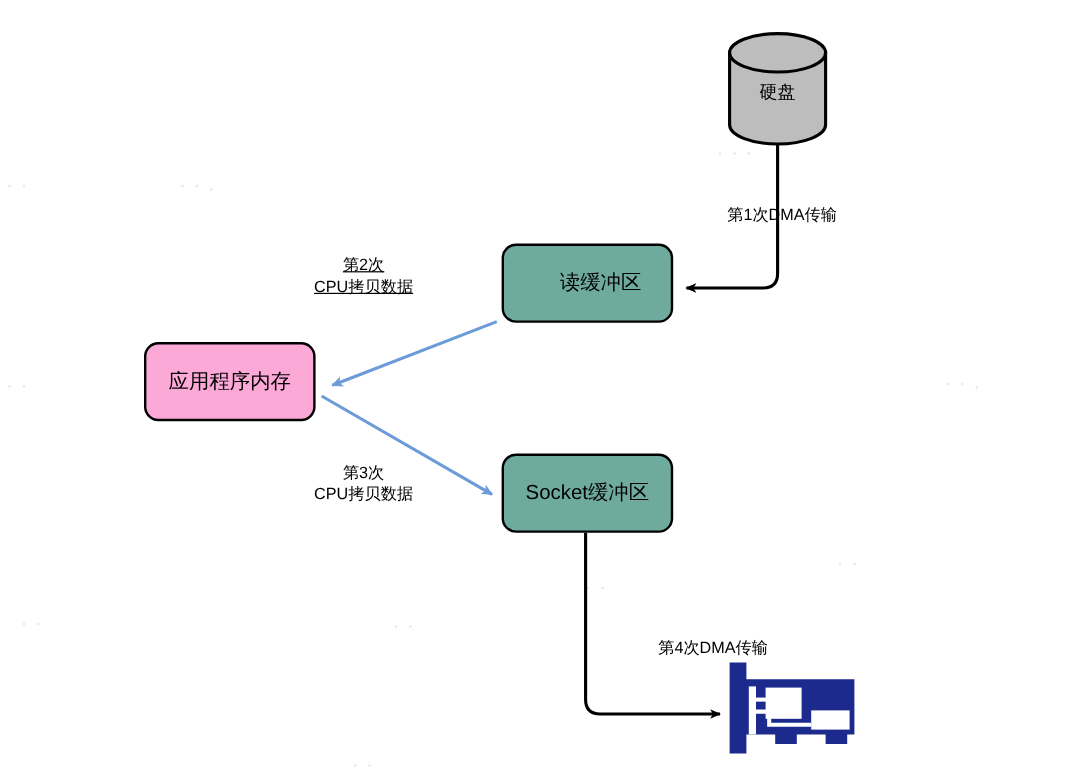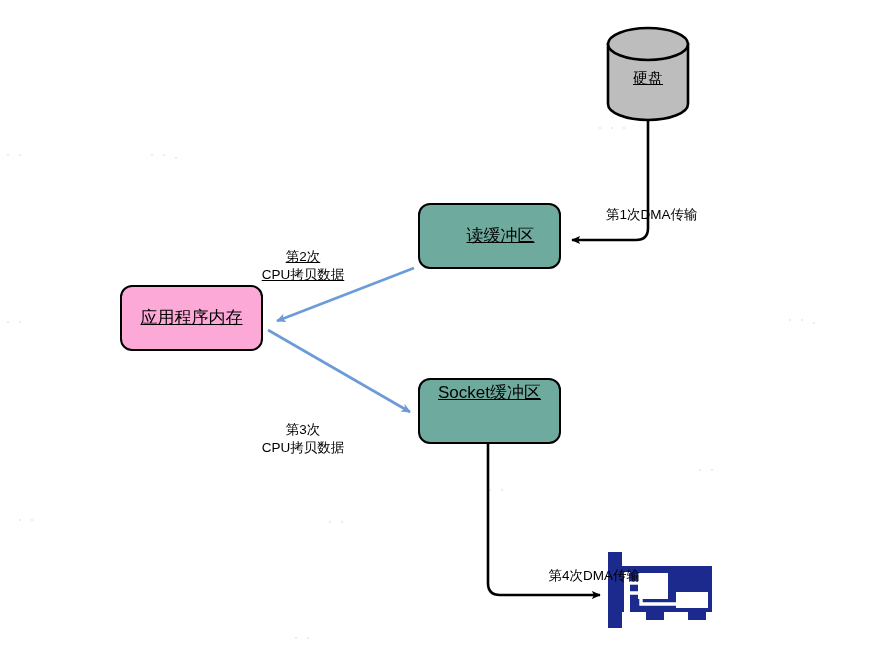--- a/index.html
+++ b/index.html
@@ -24,48 +24,46 @@
     position: absolute;
     display: flex;
     align-items: center;
     justify-content: center;
     text-align: center;
     color: #000000;
     font-size: 17px;
     line-height: 1.25;
     pointer-events: none;
     white-space: pre;
-    text-decoration: underline;
   }
   .edge-label {
     position: absolute;
     text-align: center;
     color: #000000;
     font-size: 13.5px;
     line-height: 1.35;
     white-space: pre;
-    margin-top: 36px;
   }
   .box {
     position: absolute;
     border: 2.5px solid #000000;
     border-radius: 12px;
     box-sizing: border-box;
   }
   .box-read {
     left: 418px; top: 203px; width: 143px; height: 66px;
   }
   .box-socket {
     left: 418px; top: 378px; width: 143px; height: 66px;
   }
   .box-app {
     left: 120px; top: 285px; width: 143px; height: 66px;
   }
   .lbl-read { left: 418px; top: 203px; width: 165px; height: 66px; }
-  .lbl-socket { left: 418px; top: 360px; width: 143px; height: 66px; border-radius: 14px; }
+  .lbl-socket { left: 418px; top: 378px; width: 143px; height: 66px; border-radius: 14px; }
   .lbl-app { left: 120px; top: 285px; width: 143px; height: 66px; }
   .lbl-disk {
     left: 608px; top: 44px; width: 80px; height: 68px;
     font-size: 15px;
   }
   .lbl-dma1 { left: 606px; top: 170px; width: 280px; text-align: left; }
   .lbl-dma4 { left: 360px; top: 531px; width: 280px; text-align: right; }
   .lbl-cpu2 { left: 228px; top: 212px; width: 150px; text-decoration: underline; }
   .lbl-cpu3 { left: 228px; top: 385px; width: 150px; }
 </style>

